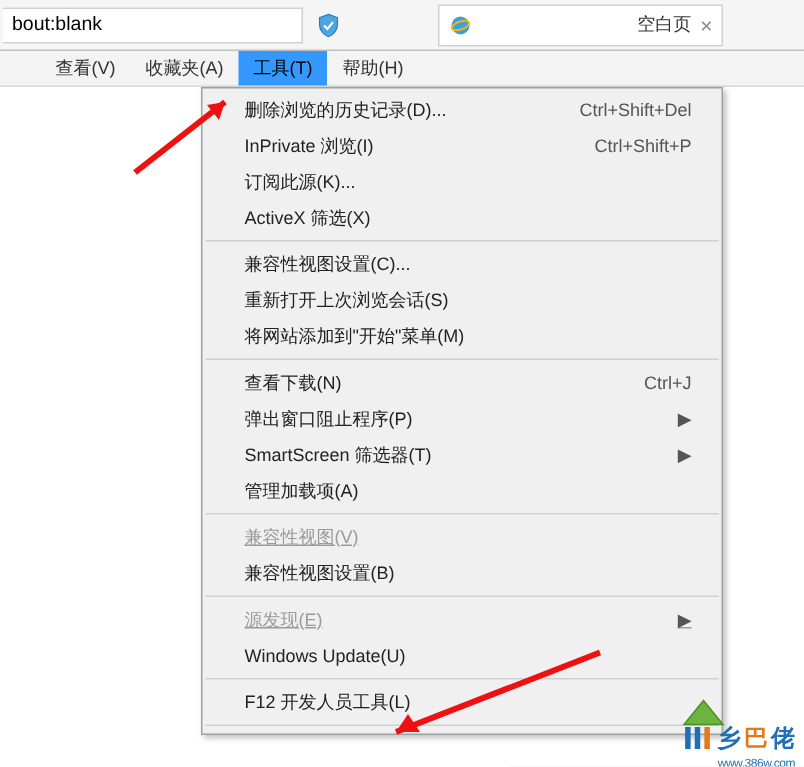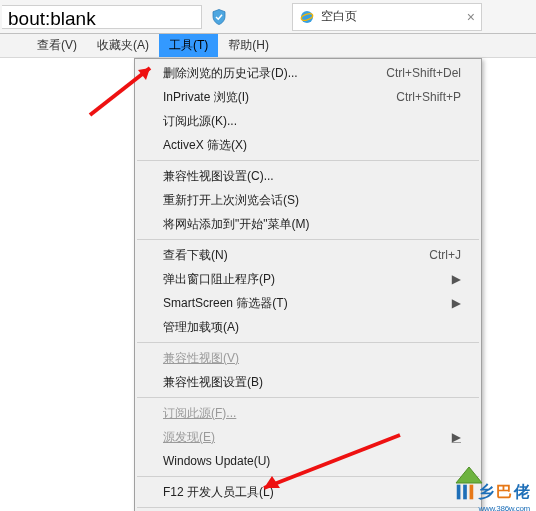--- a/index.html
+++ b/index.html
@@ -1,22 +1,22 @@
 <!DOCTYPE html>
 <html><head>
 <meta charset="utf-8">
 <style>
 * { margin: 0; padding: 0; box-sizing: border-box; font-family: "Microsoft YaHei", "SimSun", Arial, sans-serif; }
 body { width: 536px; height: 511px; background: #fff; overflow: hidden; position: relative; }
 
 .address-bar { height: 34px; border-bottom: 1px solid #c0c0c0; display: flex; align-items: center; background: #f5f5f5; }
-.url-field { flex: 0 0 200px; height: 24px; margin-left: 2px; padding: 2px 6px; font-size: 19px; background: #fff; border: 1px solid #d0d0d0; border-left: none; }
+.url-field { flex: 0 0 200px; height: 24px; margin-left: 2px; padding: 2px 6px; font-size: 13px; background: #fff; border: 1px solid #d0d0d0; border-left: none; }
 .shield-icon { width: 26px; height: 24px; display: flex; align-items: center; justify-content: center; margin-left: 4px; }
 .shield-icon svg { width: 18px; height: 18px; }
-.tab-area { display: flex; align-items: center; margin-left: 60px; height: 28px; border: 1px solid #d0d0d0; background: #fff; padding: 0 6px; min-width: 190px; }
+.tab-area { display: flex; align-items: center; margin-left: 60px; height: 28px; border: 1px solid #d0d0d0; background: #fff; padding: 0 6px; min-width: 190px; text-align: right; }
 .tab-ie-icon { width: 16px; height: 16px; margin-right: 6px; }
 .tab-title { font-size: 12px; flex: 1; color: #333; }
 .tab-close { font-size: 14px; color: #888; margin-left: 6px; cursor: pointer; }
 
 .menu-bar { height: 24px; background: #f3f3f3; border-bottom: 1px solid #d8d8d8; display: flex; align-items: stretch; padding-left: 27px; }
 .menu-item { padding: 0 10px; font-size: 12px; display: flex; align-items: center; cursor: default; color: #333; }
 .menu-item.active { background: #3399ff; color: #000000; }
 
 .dropdown { position: absolute; left: 134px; top: 58px; width: 348px; background: #f0f0f0; border: 1px solid #a0a0a0; box-shadow: 2px 2px 4px rgba(0,0,0,0.25); padding: 2px 0; }
 .dd-row { display: flex; align-items: center; height: 24px; padding: 0 20px 0 28px; font-size: 12px; color: #222; cursor: default; }
@@ -106,23 +106,20 @@
   </div>
   <div class="dd-sep"></div>
   <div class="dd-row disabled">
     <span class="dd-label">兼容性视图(V)</span>
   </div>
   <div class="dd-row">
     <span class="dd-label">兼容性视图设置(B)</span>
   </div>
   <div class="dd-sep"></div>
   <div class="dd-row disabled">
-    <span class="dd-label">订阅此源(F)...</span>
-  </div>
-  <div class="dd-row disabled">
     <span class="dd-label">源发现(E)</span>
     <span class="dd-short">▶</span>
   </div>
   <div class="dd-row">
     <span class="dd-label">Windows Update(U)</span>
   </div>
   <div class="dd-sep"></div>
   <div class="dd-row">
     <span class="dd-label">F12 开发人员工具(L)</span>
   </div>

